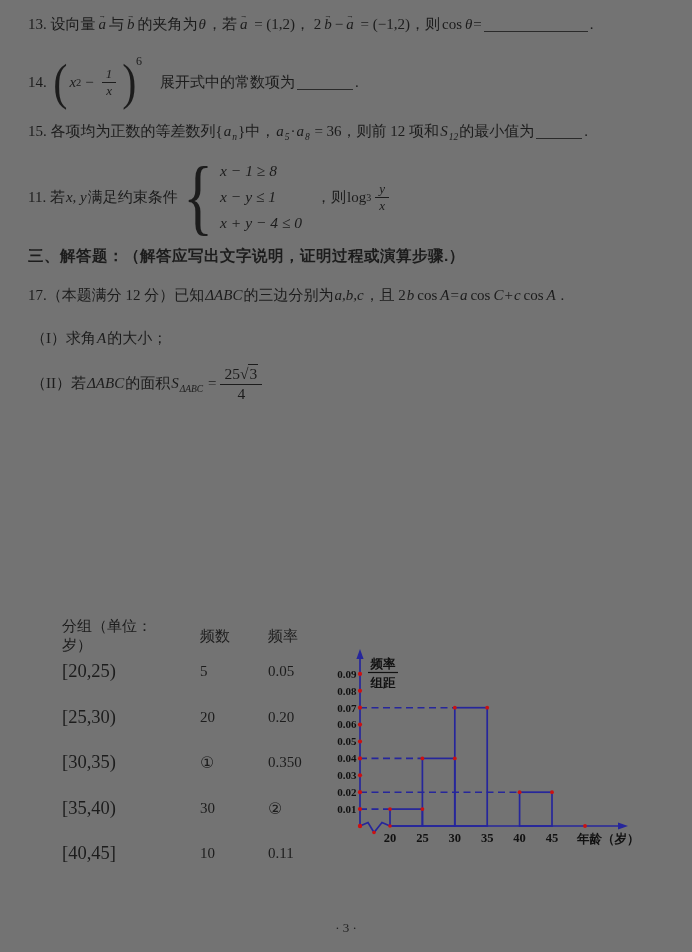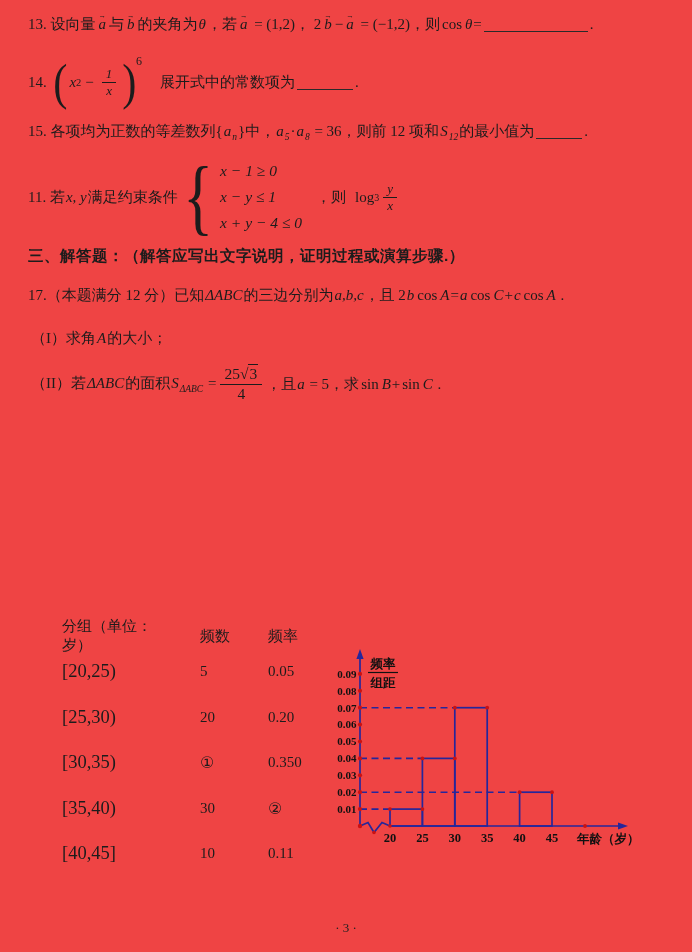--- a/index.html
+++ b/index.html
@@ -1,16 +1,16 @@
 <!DOCTYPE html>
 <html><head>
 <meta charset="utf-8">
 <style>
   html,body{margin:0;padding:0;background:#888;}
-  #page{position:relative;width:692px;height:952px;background:#ef4444;overflow:hidden;
+  #page{position:relative;width:692px;height:952px;background:#737373;overflow:hidden;
         font-family:"Liberation Serif","DejaVu Serif",serif;color:#1c1c1c;font-size:15px;}
   .abs{position:absolute;}
   .qline{white-space:nowrap;}
   
   .run-t{font-style:normal;}
   .run-i{font-style:italic;margin:0 1px;}
   .run-r{font-style:normal;margin:0 2px;}
   .run-v{font-style:italic;position:relative;padding:0 2px;margin:0 1px;display:inline-block;}
   .run-v::after{content:"\2192";position:absolute;left:0;right:0;top:-0.72em;font-size:0.5em;text-align:center;font-style:normal;}
   .run-sub{font-size:9.5px;font-style:italic;vertical-align:-4px;margin-right:1px;}
@@ -66,44 +66,43 @@
     <span class="outer-exp">6</span>
     <span style="margin-left:16px;"><span class="run-t">展开式中的常数项为</span><span class="blank" style="width: 56px;"></span><span class="run-t">.</span></span>
   </div>
 
   <div class="abs qline" style="left:28px;top:122px;"><span class="run-t">15. 各项均为正数的等差数列{</span><span class="run-i">a</span><span class="run-sub">n</span><span class="run-t">}中，</span><span class="run-i">a</span><span class="run-sub">5</span><span class="run-t">·</span><span class="run-i">a</span><span class="run-sub">8</span><span class="run-t"> = 36，则前 12 项和</span><span class="run-i">S</span><span class="run-sub">12</span><span class="run-t">的最小值为</span><span class="blank" style="width: 46px;"></span><span class="run-t">.</span></div>
 
   <div class="abs flexrow" style="left:28px;top:157px;height:80px;">
     <span><span class="run-t">11. 若</span><span class="run-i">x, y</span><span class="run-t">满足约束条件</span></span>
     <span class="brace">{</span>
     <span class="sys-rows" id="q16-constraints">
-        <span>x − 1 ≥ 0</span>
+        <span>x − 1 ≥ 8</span>
         <span>x − y ≤ 1</span>
         <span>x + y − 4 ≤ 0</span>
       </span>
     <span style="margin-left:14px;">，则</span>
-    <span style="margin-left:9px;">log</span>
+    <span style="margin-left:1px;">log</span>
       <sub style="font-size:10px;">3</sub>
     <span class="frac frac-sm">
       <span class="fnum">y</span>
       <span class="fden">x</span>
     </span>
   </div>
 
   <div class="abs sec-head" style="left:28px;top:246px;">三、解答题：（解答应写出文字说明，证明过程或演算步骤.）</div>
 
   <div class="abs qline" style="left:28px;top:286px;"><span class="run-t">17.（本题满分 12 分）已知</span><span class="run-i">ΔABC</span><span class="run-t">的三边分别为</span><span class="run-i">a,b,c</span><span class="run-t">，且 2</span><span class="run-i">b</span><span class="run-r">cos</span><span class="run-i">A</span><span class="run-t">=</span><span class="run-i">a</span><span class="run-r">cos</span><span class="run-i">C</span><span class="run-t">+</span><span class="run-i">c</span><span class="run-r">cos</span><span class="run-i">A</span><span class="run-t"> .</span></div>
   <div class="abs qline" style="left:31px;top:329px;"><span class="run-t">（I）求角</span><span class="run-i">A</span><span class="run-t">的大小；</span></div>
   <div class="abs flexrow" style="left:31px;top:360px;height:48px;">
     <span><span class="run-t">（II）若</span><span class="run-i">ΔABC</span><span class="run-t">的面积</span><span class="run-i">S</span><span class="run-sub">ΔABC</span><span class="run-t"> =</span></span>
     <span class="frac frac-md">
       <span class="fnum sqrtwrap"><span>25</span><span>√</span><span class="radicand">3</span></span>
       <span class="fden">4</span>
     </span>
-    <span><span class="run-t">，且</span><span class="run-i">a</span><span class="run-t"> = 5，求</span><span class="run-r">sin</span><span class="run-i">B</span><span class="run-t">+</span><span class="run-r">sin</span><span class="run-i">C</span><span class="run-t"> .</span></span>
   </div>
 
 
   <div class="abs" style="left:30px;top:617px;" id="freq-table">
       <div class="trow thead">
         <div class="tcell">分组（单位：岁）</div>
         <div class="tcell">频数</div>
         <div class="tcell">频率</div>
       </div>
       <div class="trow">

